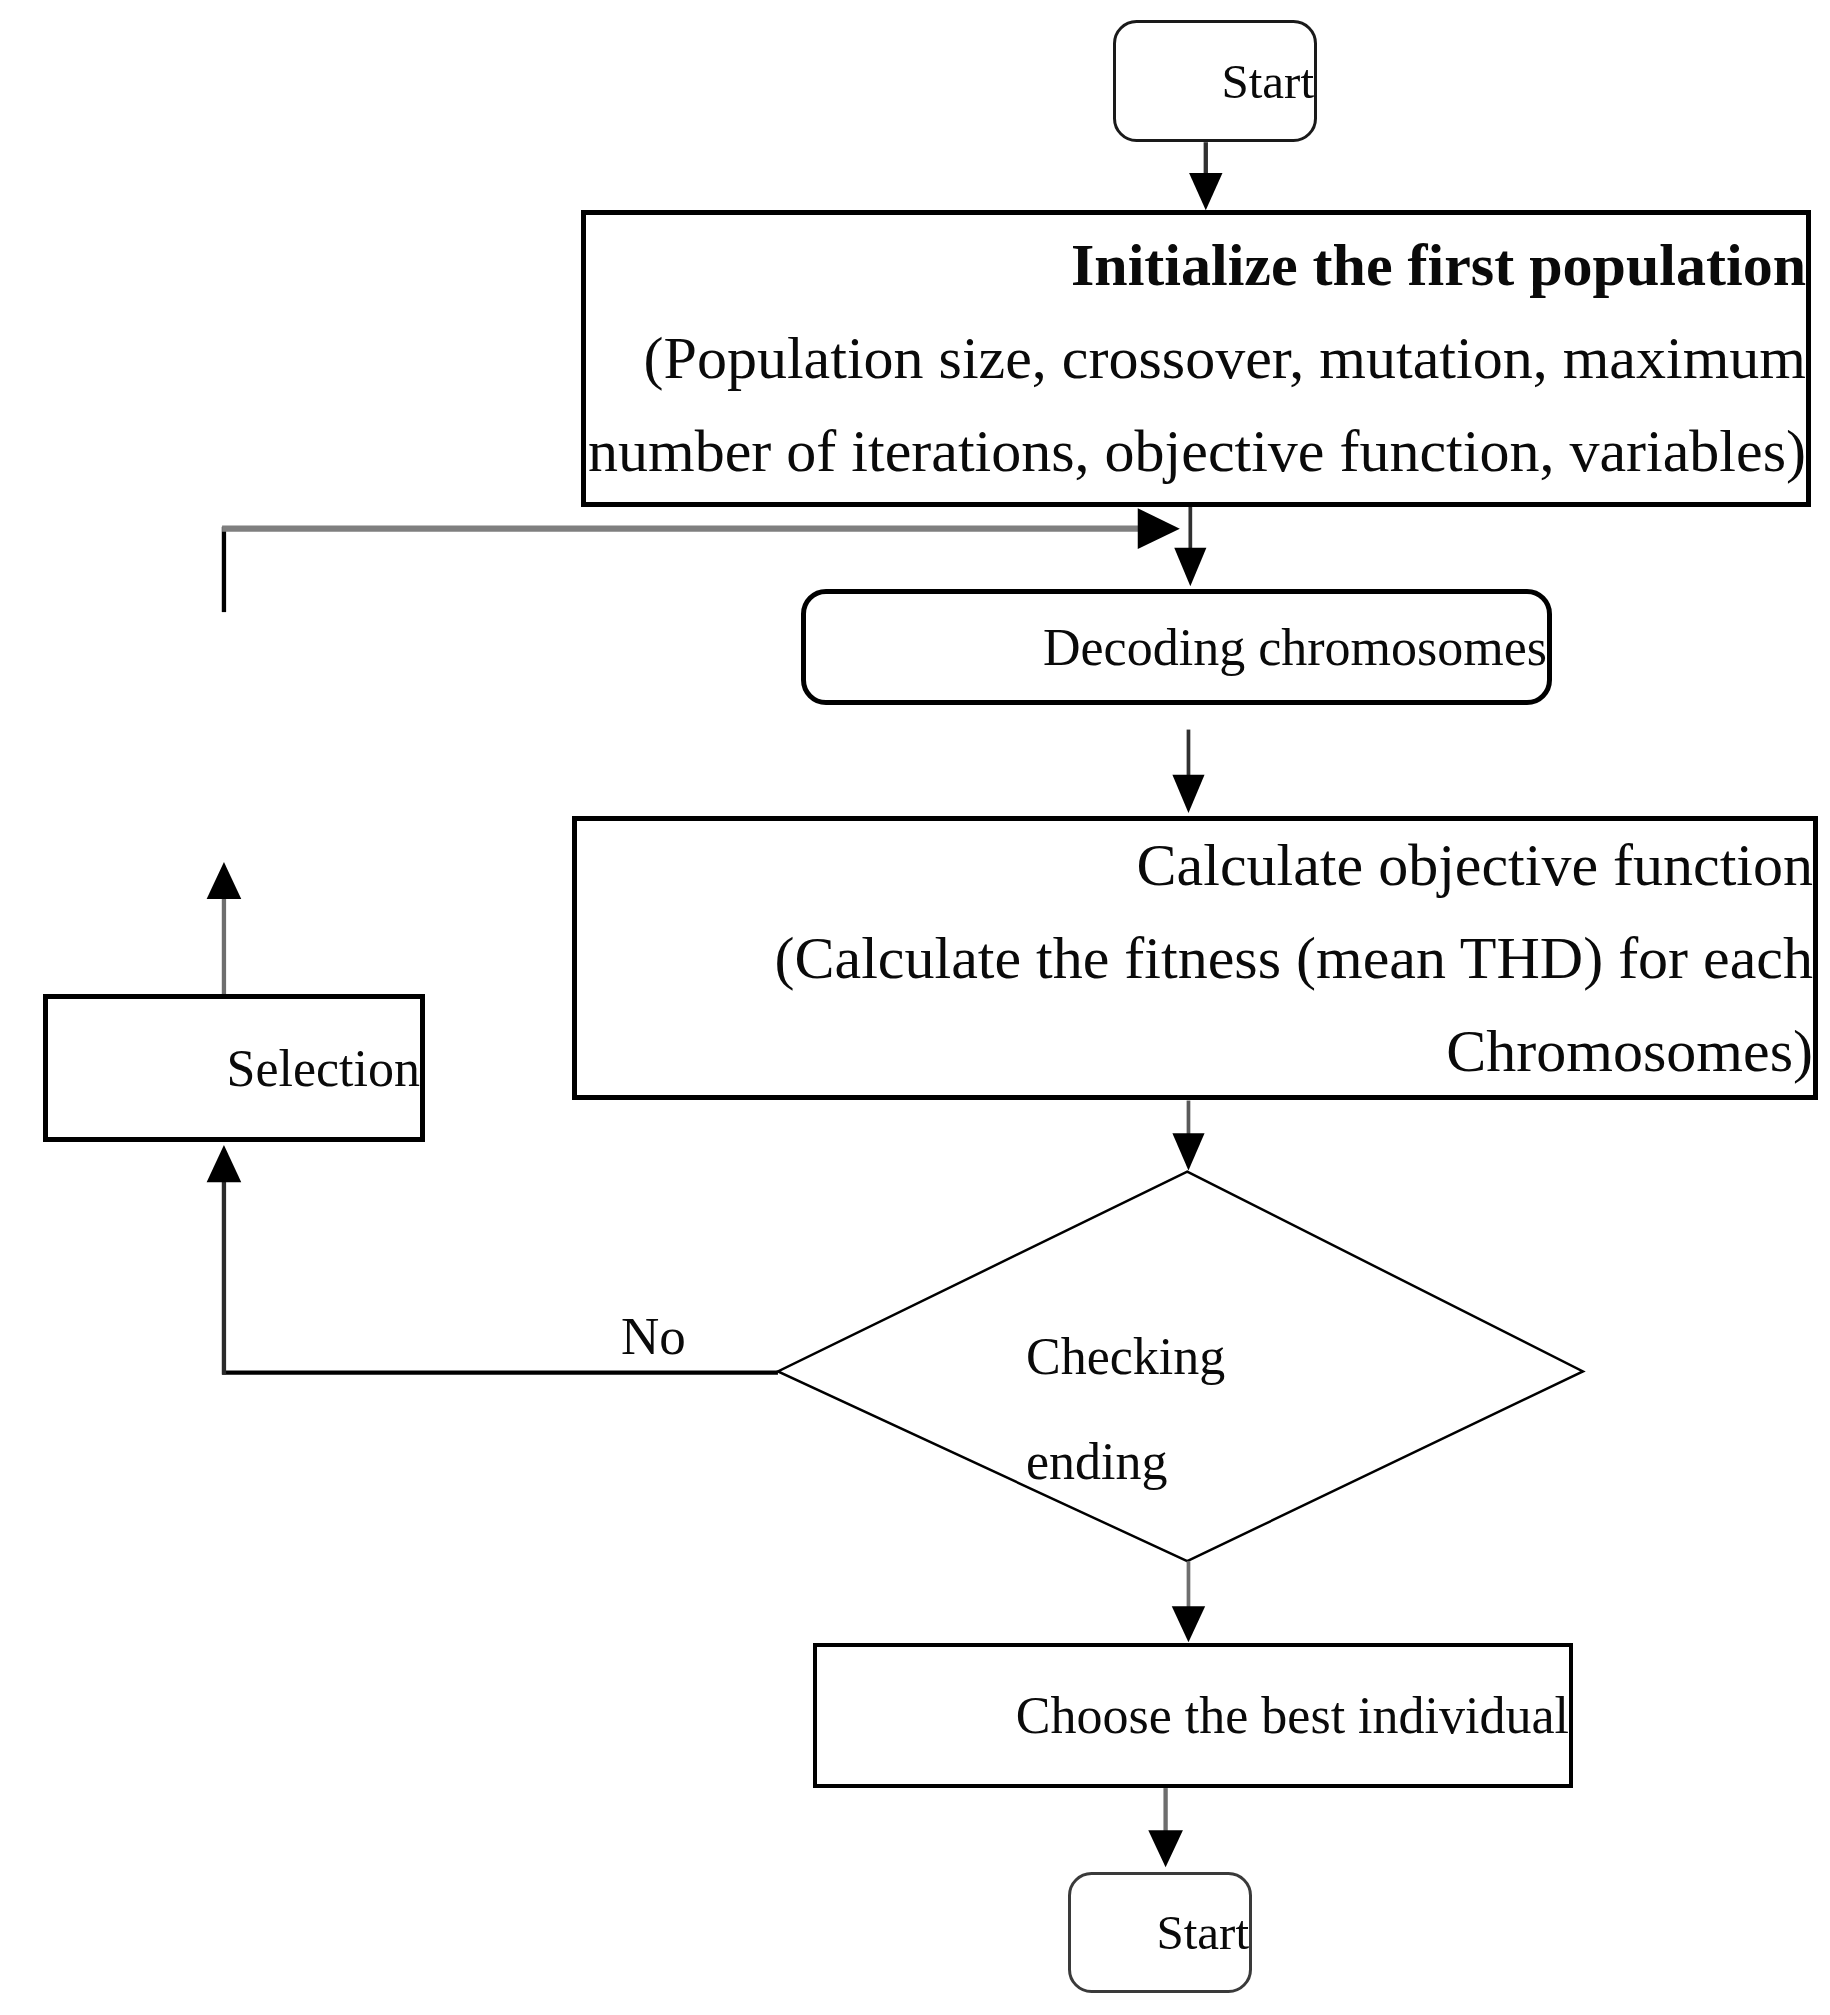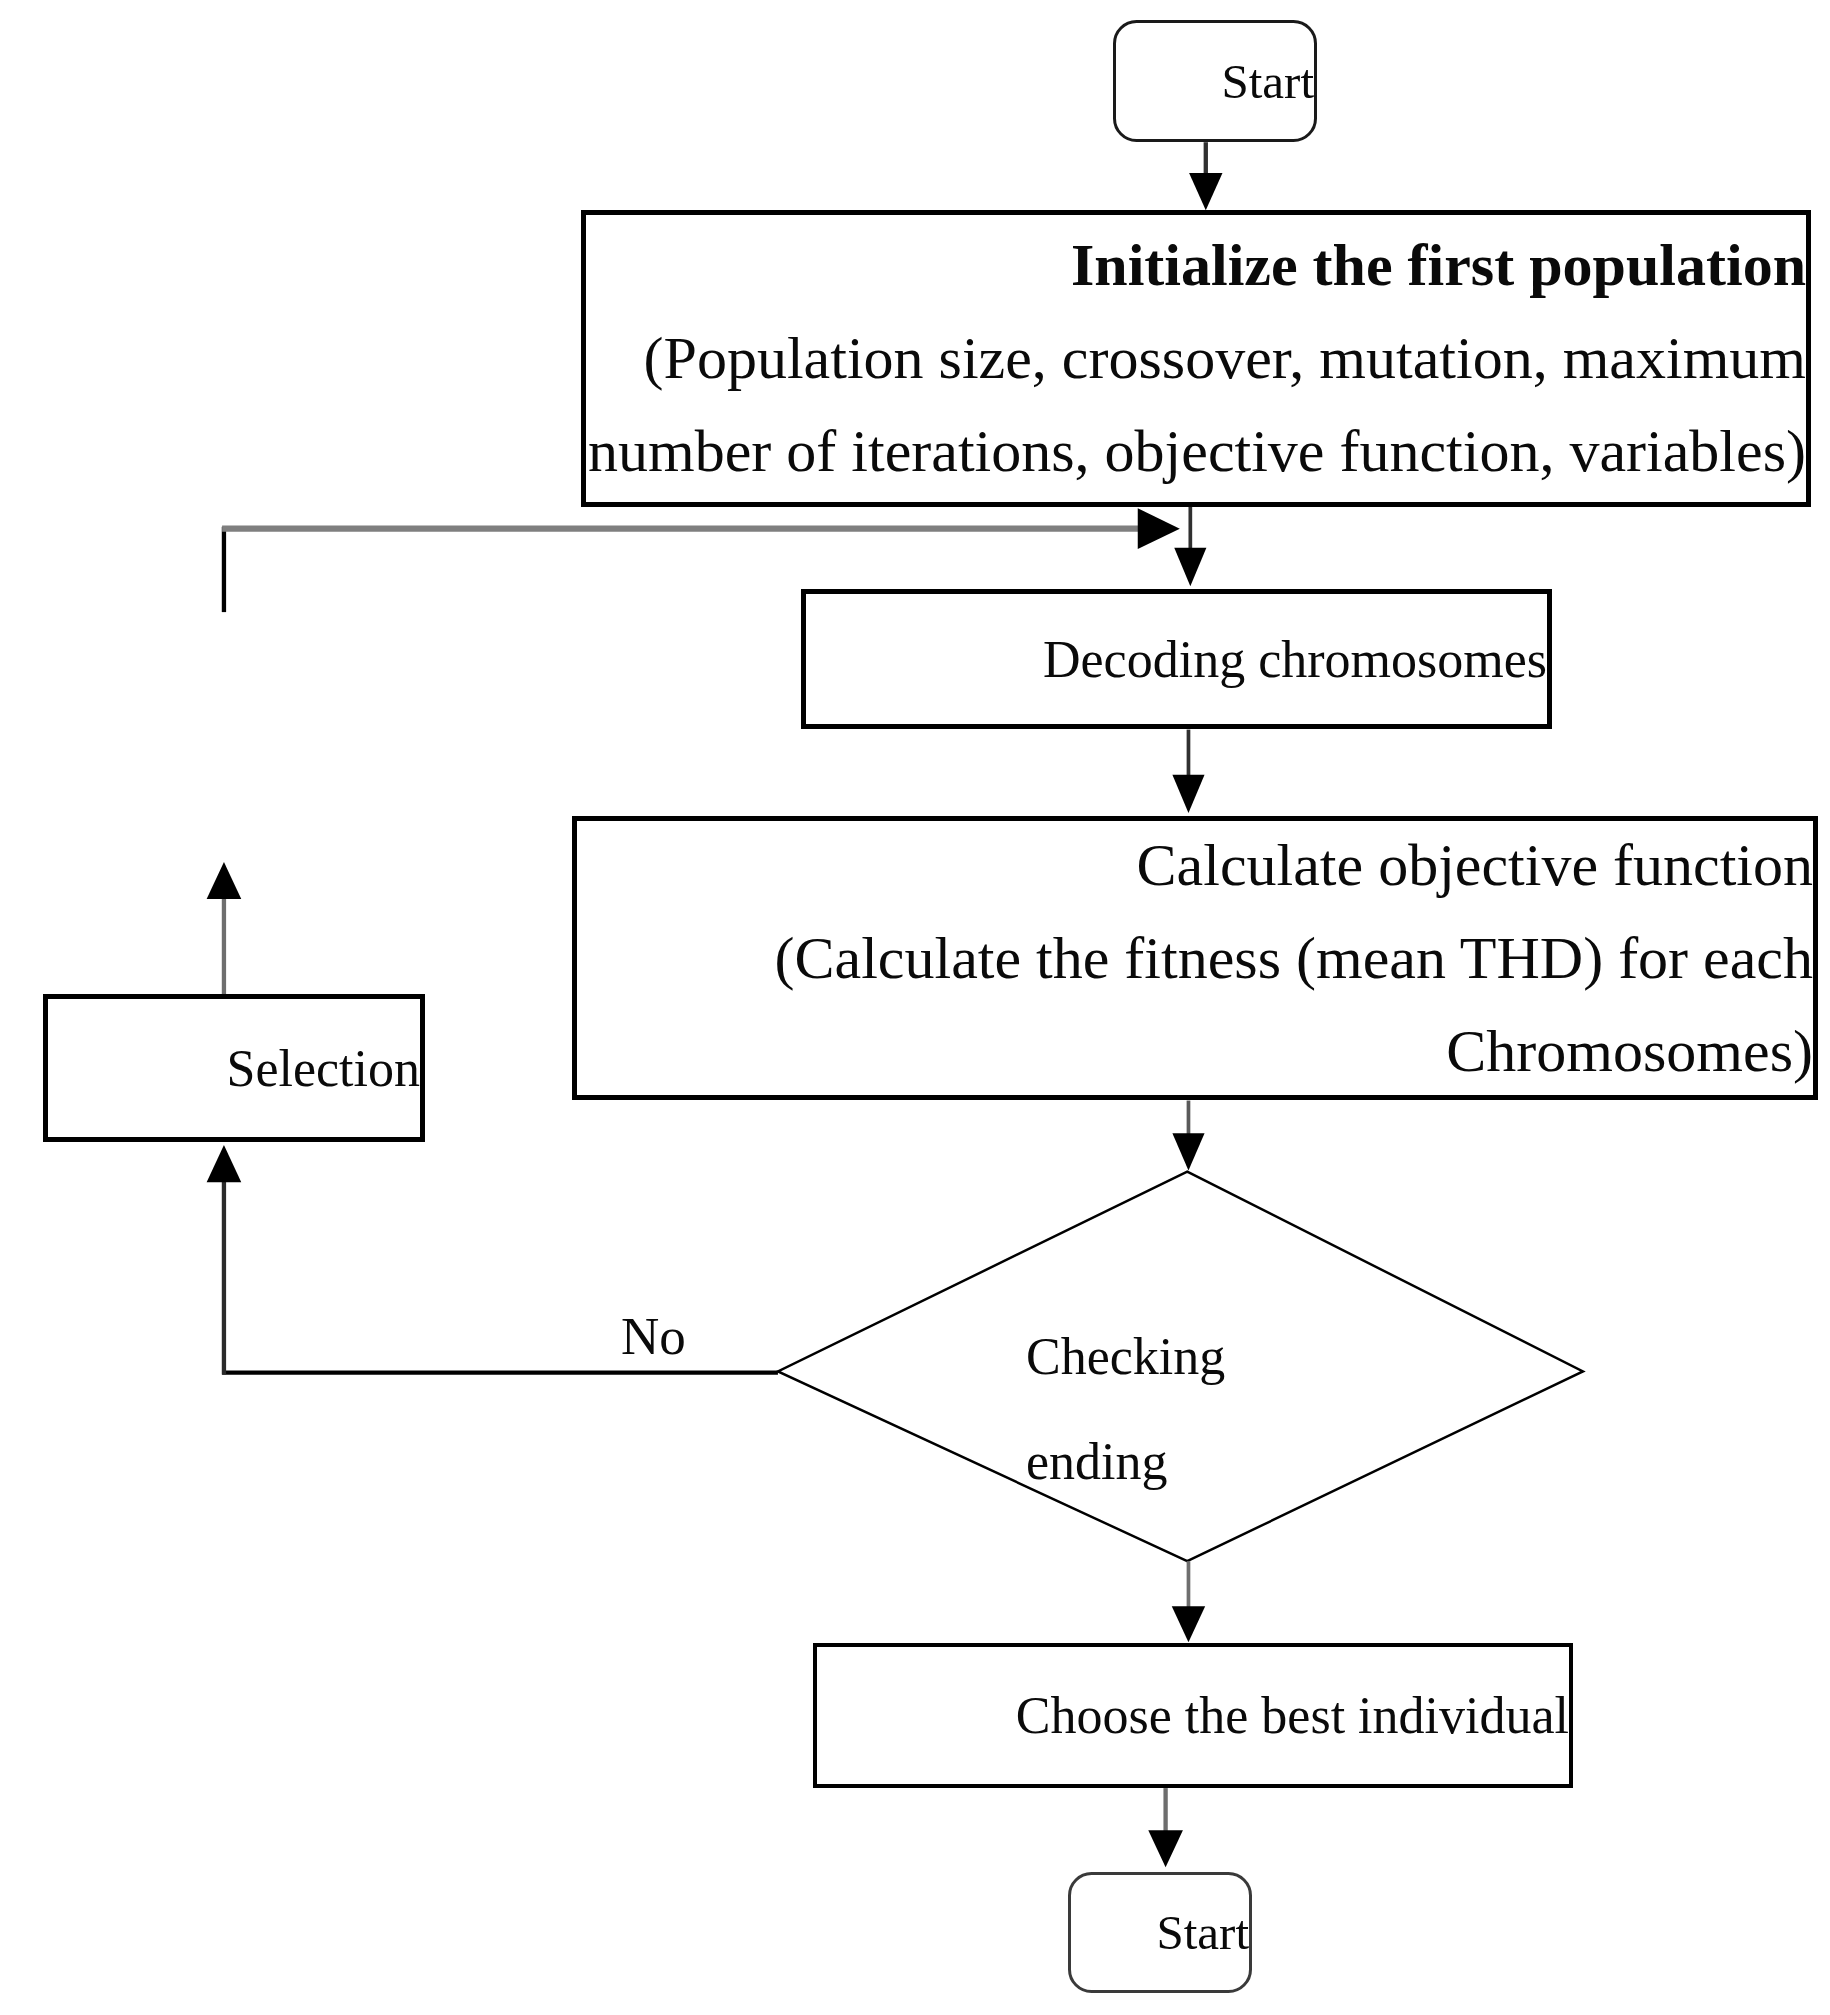--- a/index.html
+++ b/index.html
@@ -107,21 +107,21 @@
   <div class="node terminal" style="left:1113px; top:20.4px; width:204px; height:122px;">
     <span>Start</span>
   </div>
 
   <div class="node" style="left:581px; top:210px; width:1230px; height:297px;">
     <div class="label-line bold">Initialize the first population</div>
     <div class="label-line">(Population size, crossover, mutation, maximum</div>
     <div class="label-line">number of iterations, objective function, variables)</div>
   </div>
 
-  <div class="node" style="left:801px; top:589px; width:751px; height:140px;">
+  <div class="node" style="left:801px; top:589px; width:751px; height:116px;border-radius:25px;">
     <span class="single">Decoding chromosomes</span>
   </div>
 
   <div class="node" style="left:572px; top:816px; width:1246px; height:284px;">
     <div class="label-line">Calculate objective function</div>
     <div class="label-line">(Calculate the fitness (mean THD) for each</div>
     <div class="label-line">Chromosomes)</div>
   </div>
 
   <div class="diamond-text" style="left:1026px; top:1331px;">Checking</div>

